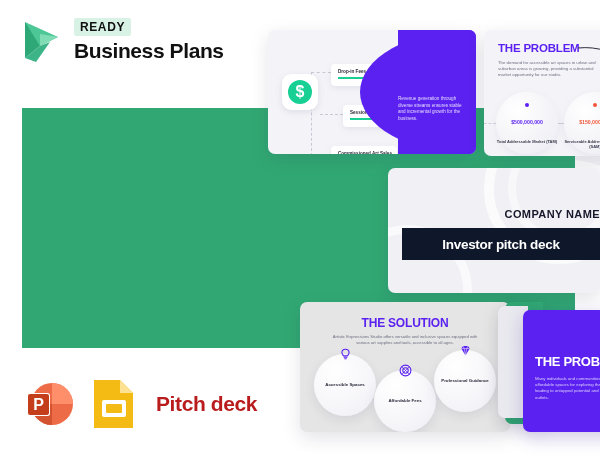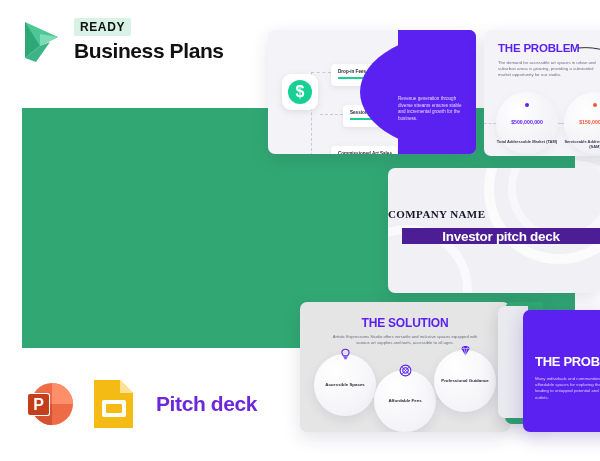--- a/index.html
+++ b/index.html
@@ -32,21 +32,21 @@
   .hero-title {
     position:absolute; left:38px; top:190px; width:310px;
     color:#fff; font-size:37px; line-height:44px; font-weight:normal;
     letter-spacing:-.5px;
   }
 
   
   .file-icons { position:absolute; left:24px; top:378px; display:flex; align-items:center; gap:14px; }
   .ppt-icon { width:52px; height:52px; position:relative; }
   .slides-icon { width:48px; height:52px; position:relative; }
-  .pitch-label { font-size:21px; font-weight:bold; color:#6d28d9; letter-spacing:-.4px; margin-left:4px; }
+  .pitch-label { font-size:21px; font-weight:bold; color:#b91c1c; letter-spacing:-.4px; margin-left:4px; }
 
   
   .card {
     position:absolute; background:#f4f4f8; border-radius:7px;
     box-shadow:0 6px 18px rgba(40,40,80,.13);
     overflow:hidden;
   }
 
   
   #card-business-model { left:268px; top:30px; width:208px; height:124px; }
@@ -102,22 +102,22 @@
   #mk-dash-b { left:74px; width:6px; }
 
   
   #card-company { left:388px; top:168px; width:212px; height:125px; background:#f0f0f5; }
   .cn-rings { position:absolute; right:-34px; top:-54px; width:150px; height:150px; border-radius:50%;
     border:10px solid rgba(255,255,255,.72); }
   .cn-rings2 { position:absolute; right:-16px; top:-34px; width:108px; height:108px; border-radius:50%;
     border:8px solid rgba(255,255,255,.55); }
   .cn-rings3 { position:absolute; left:-46px; bottom:-62px; width:130px; height:130px; border-radius:50%;
     border:9px solid rgba(255,255,255,.66); }
-  .cn-name { position:absolute; left:0; right:0; top:40px; text-align:left; font-size:11px; font-weight:bold; color:#17172b; letter-spacing:.4px;font-family:Liberation Serif, serif; }
-  .cn-band { position:absolute; left:14px; right:0; top:60px; height:16px; background:#4c1d95; display:flex; align-items:center; justify-content:center; }
+  .cn-name { position:absolute; left:0; right:0; top:40px; text-align:right; font-size:11px; font-weight:bold; color:#17172b; letter-spacing:.4px; }
+  .cn-band { position:absolute; left:14px; right:0; top:60px; height:32px; background:#0f172a; display:flex; align-items:center; justify-content:center; }
   .cn-band span { color:#fff; font-size:13.5px; font-weight:bold; letter-spacing:-.3px; }
 
   
   #card-solution { left:300px; top:302px; width:210px; height:130px; background:#e5e5e5; }
   .sol-title { position:absolute; left:0; right:0; top:14px; text-align:center; color:#5b21f0; font-size:12px; font-weight:bold; letter-spacing:-.2px; }
   .sol-body { position:absolute; left:28px; right:28px; top:32px; text-align:center; color:#6d6d82; font-size:4.2px; line-height:6px; }
   .sol-circle {
     position:absolute; border-radius:50%;
     background:radial-gradient(circle at 34% 26%, #ffffff 0%, #f5f5f9 65%, #ebebf2 100%);
     box-shadow:0 4px 11px rgba(60,60,110,.10);

